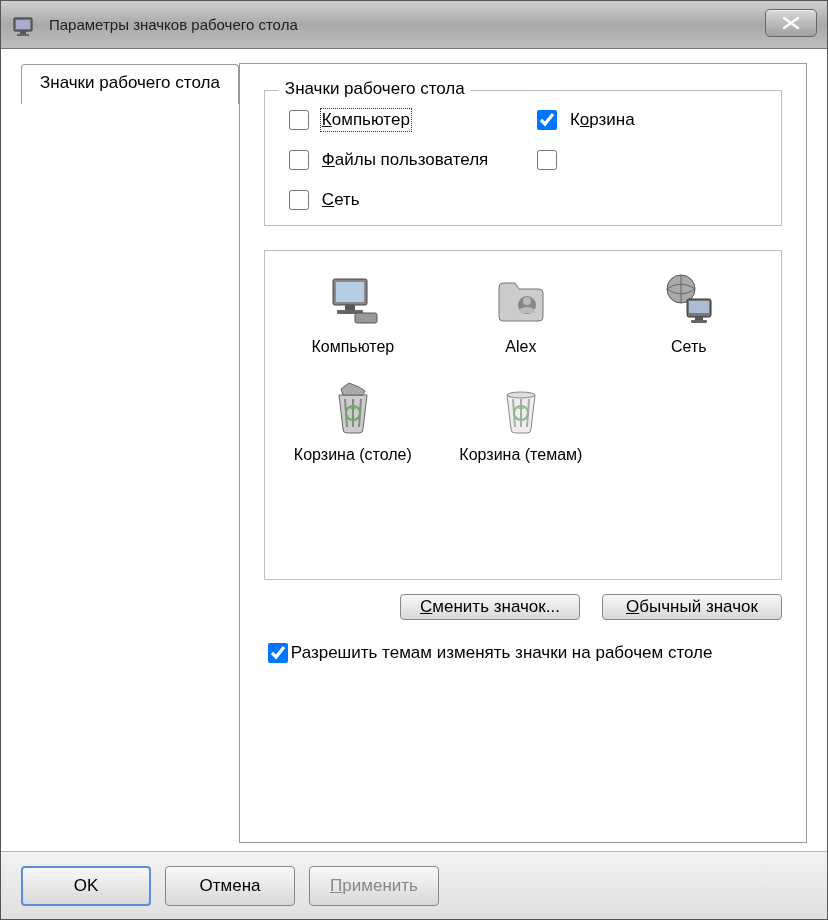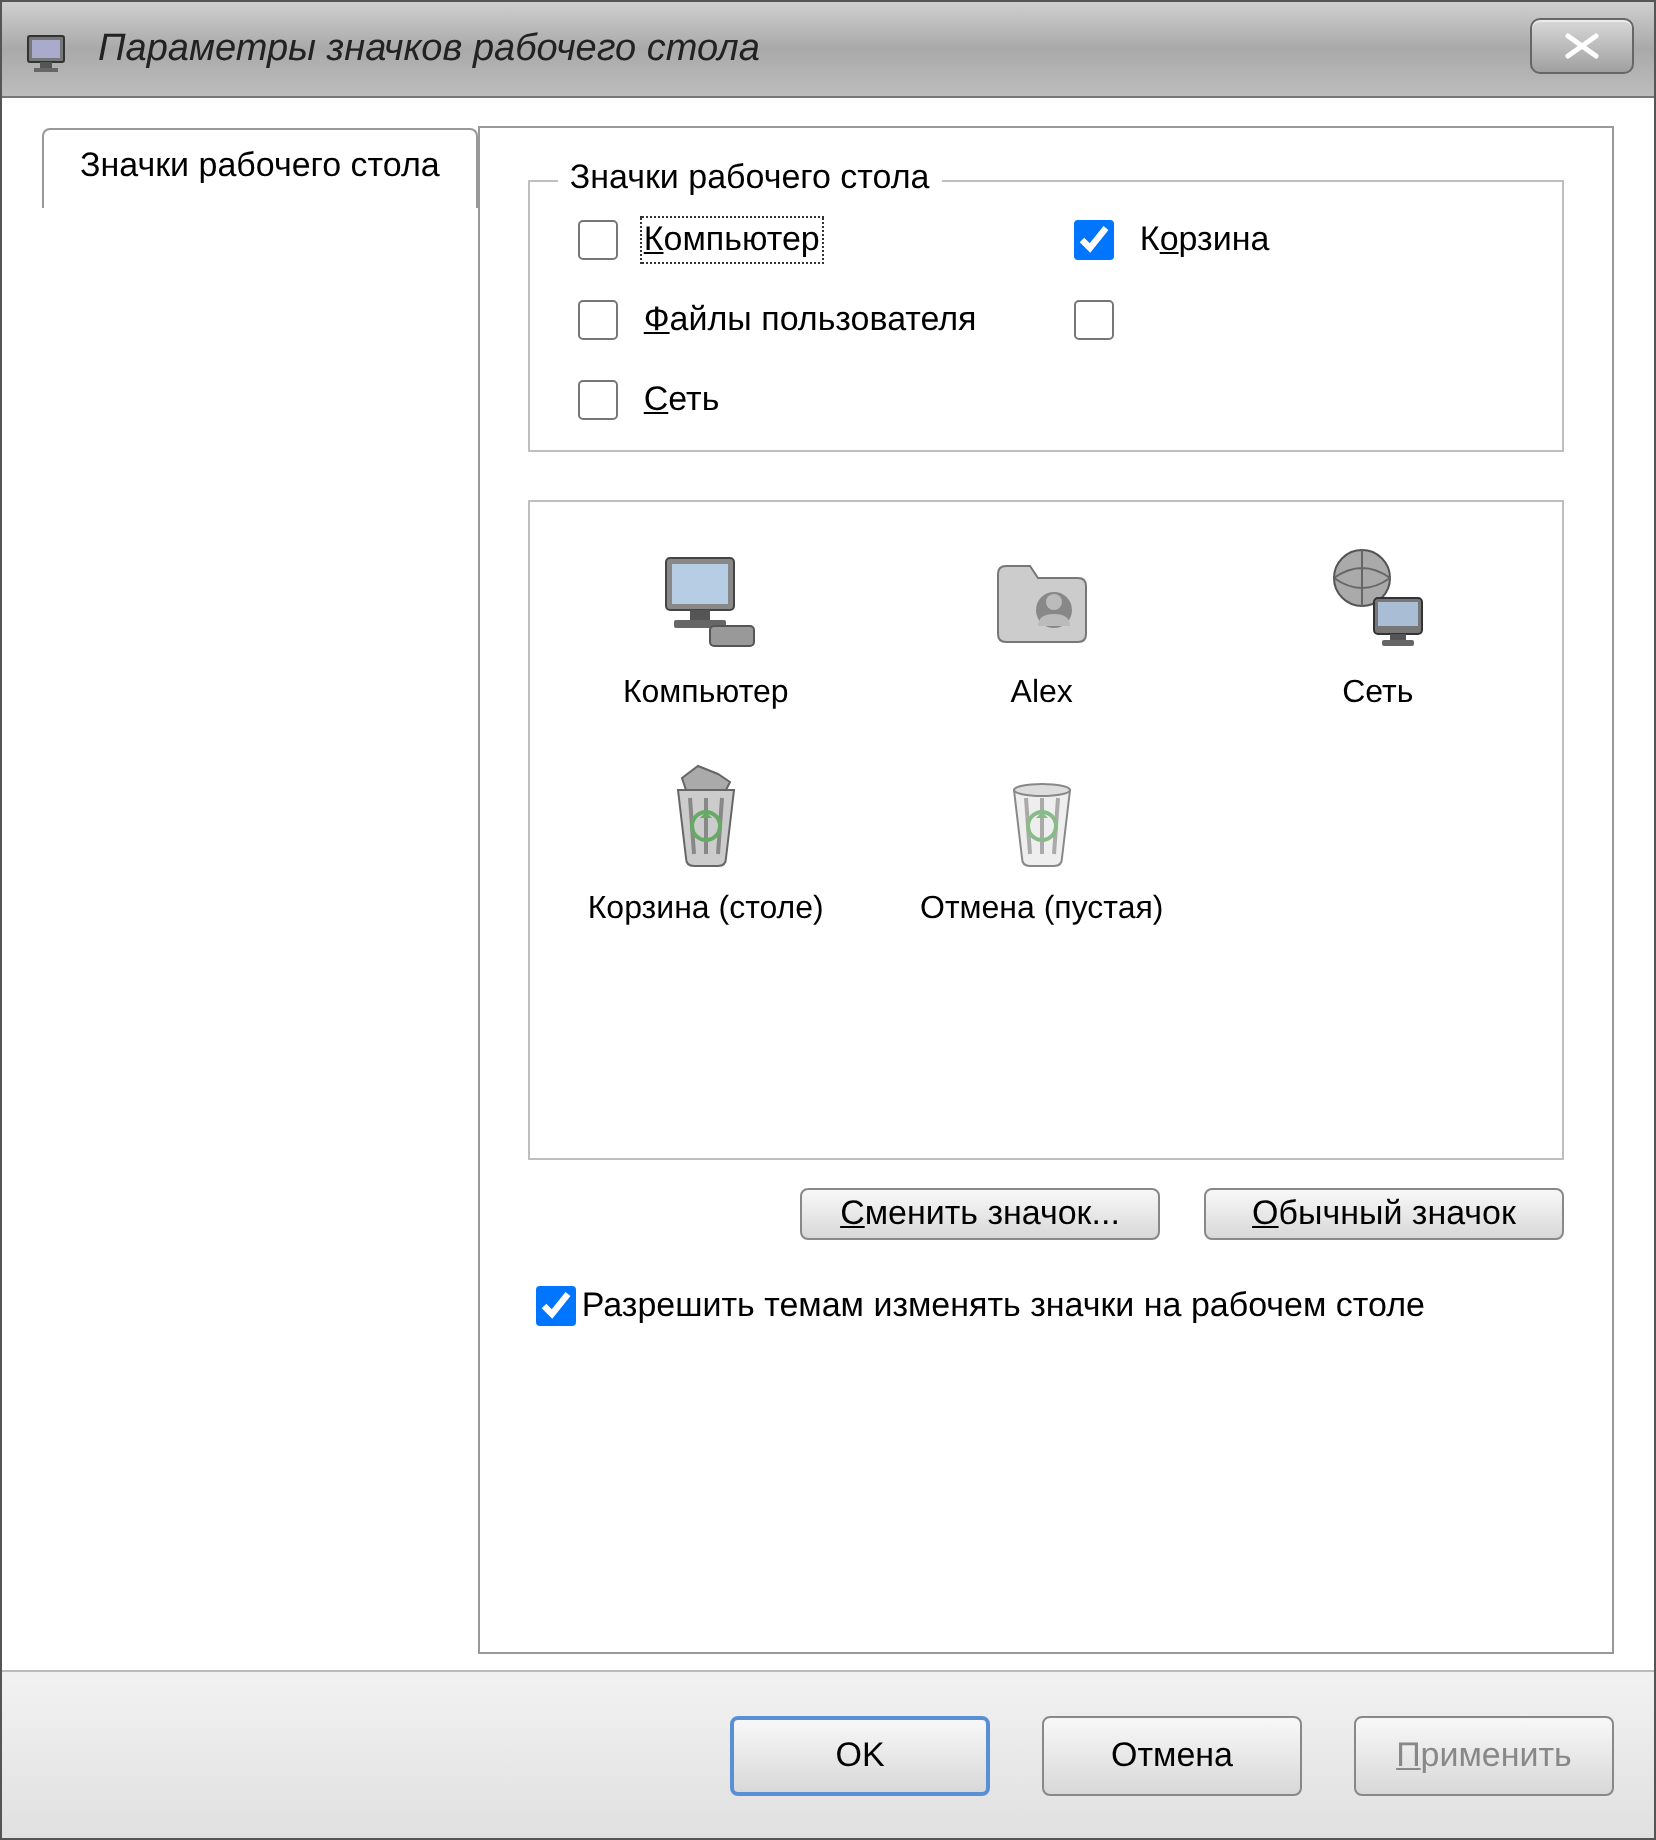--- a/index.html
+++ b/index.html
@@ -29,23 +29,22 @@
     align-items: center;
     padding: 0 10px;
     position: relative;
   }
   .titlebar .app-icon {
     width: 28px; height: 28px;
     margin-right: 10px;
     display: flex; align-items: center; justify-content: center;
   }
   .titlebar .title {
-    font-size: 19px;
+    font-size: 15px;
     color: #222;
-    font-style: italic;
   }
   .titlebar .close-btn {
     position: absolute;
     right: 10px; top: 8px;
     width: 52px; height: 28px;
     border-radius: 5px;
     background: linear-gradient(to bottom, #d8d8d8, #a0a0a0);
     border: 1px solid #666;
     display: flex; align-items: center; justify-content: center;
     color: #fff;
@@ -166,26 +165,26 @@
   }
   .allow-row {
     margin-top: 20px;
     display: flex;
     align-items: center;
     gap: 0;
     font-size: 17px;
   }
   .allow-row input[type=checkbox]{ width:20px;height:20px;cursor:pointer;}
   .footer {
-    height: 84px;
+    height: 68px;
     border-top: 1px solid #bbb;
     display: flex;
     align-items: center;
-    justify-content: flex-end;
-    gap: 26px;
+    justify-content: flex-start;
+    gap: 14px;
     padding: 0 20px;
     background: linear-gradient(to bottom,#f2f2f2,#e0e0e0);
   }
   .footer .btn { min-width: 130px; height: 40px; }
   .footer .btn.default {
     border: 2px solid #5a8fd6;
   }
   .footer .btn.disabled {
     color: #888;
   }
@@ -303,21 +302,21 @@
         <div class="icon-item">
           <span class="glyph">
             <svg width="60" height="60" viewBox="0 0 60 60">
               <path d="M16 18 L44 18 L40 52 Q40 56 36 56 L24 56 Q20 56 20 52 Z" fill="#eee" stroke="#888"></path>
               <path d="M22 22 L24 50 M30 22 L30 50 M38 22 L36 50" stroke="#aaa" stroke-width="2"></path>
               <ellipse cx="30" cy="18" rx="14" ry="3" fill="#ddd" stroke="#888"></ellipse>
               <circle cx="30" cy="36" r="7" fill="none" stroke="#8b8" stroke-width="2"></circle>
               <path d="M30 29 L33 32 L27 32 Z" fill="#8b8"></path>
             </svg>
           </span>
-          <span class="label">Отмена (пустая)</span>
+          <span class="label">Корзина (темам)</span>
         </div>
 
       </div>
 
       <div class="btn-row">
         <button class="btn"><u>С</u>менить значок...</button>
         <button class="btn"><u>О</u>бычный значок</button>
       </div>
 
       <label class="allow-row">

